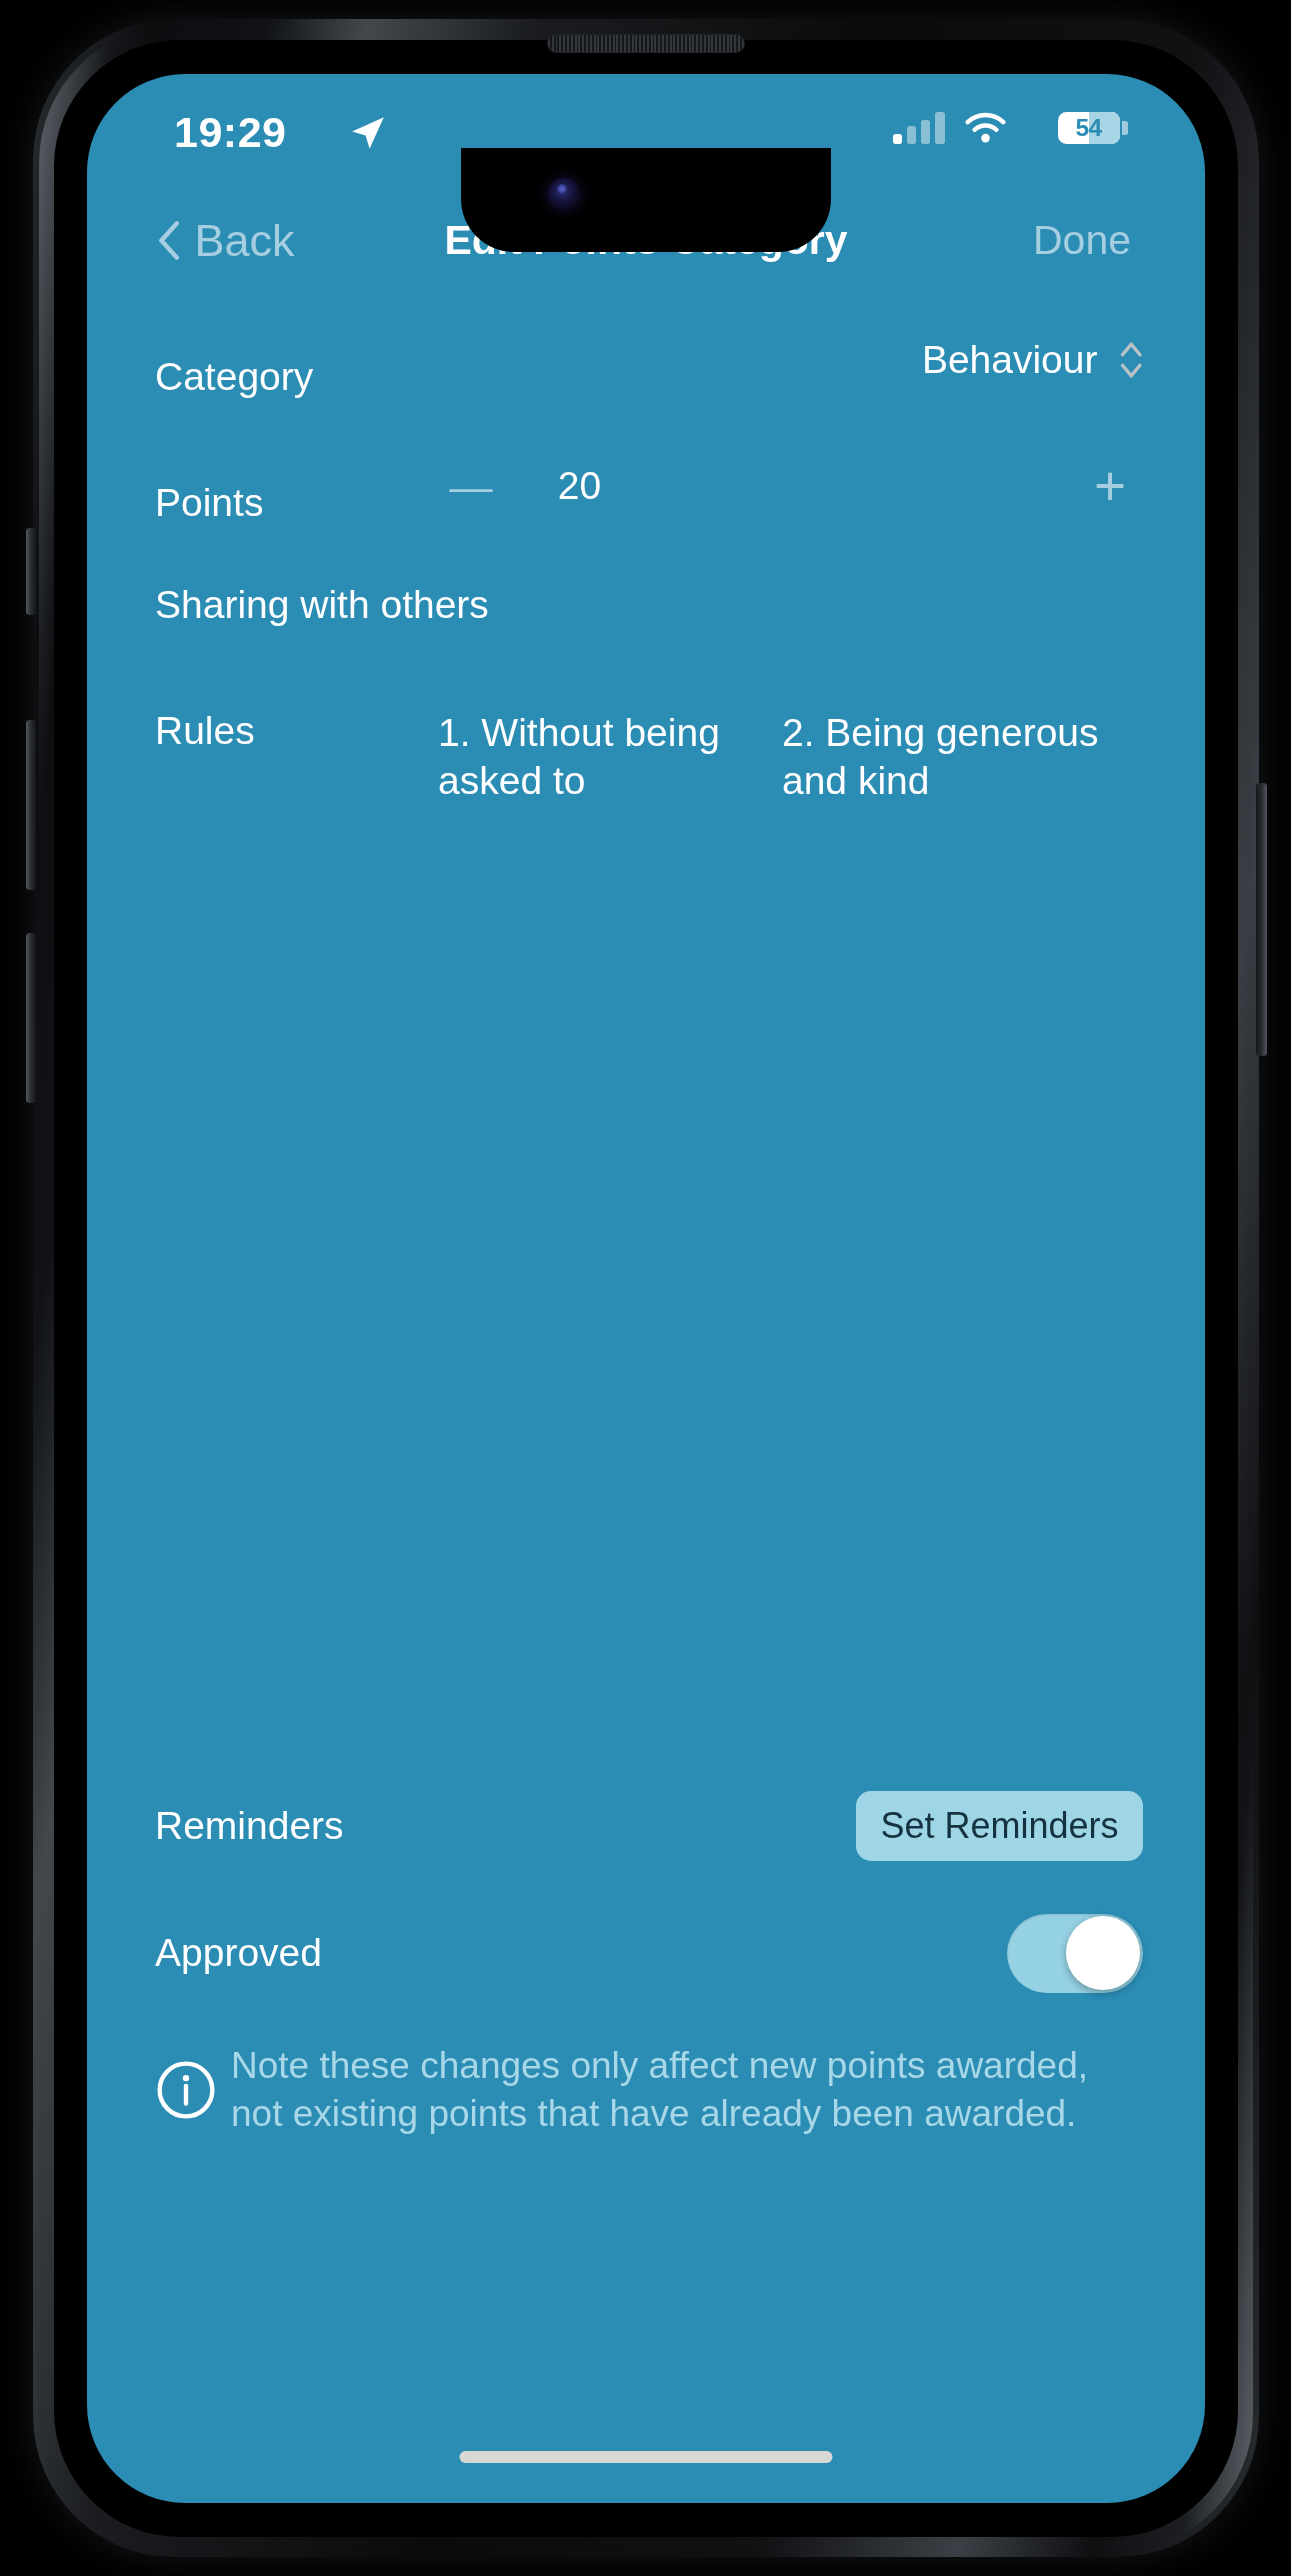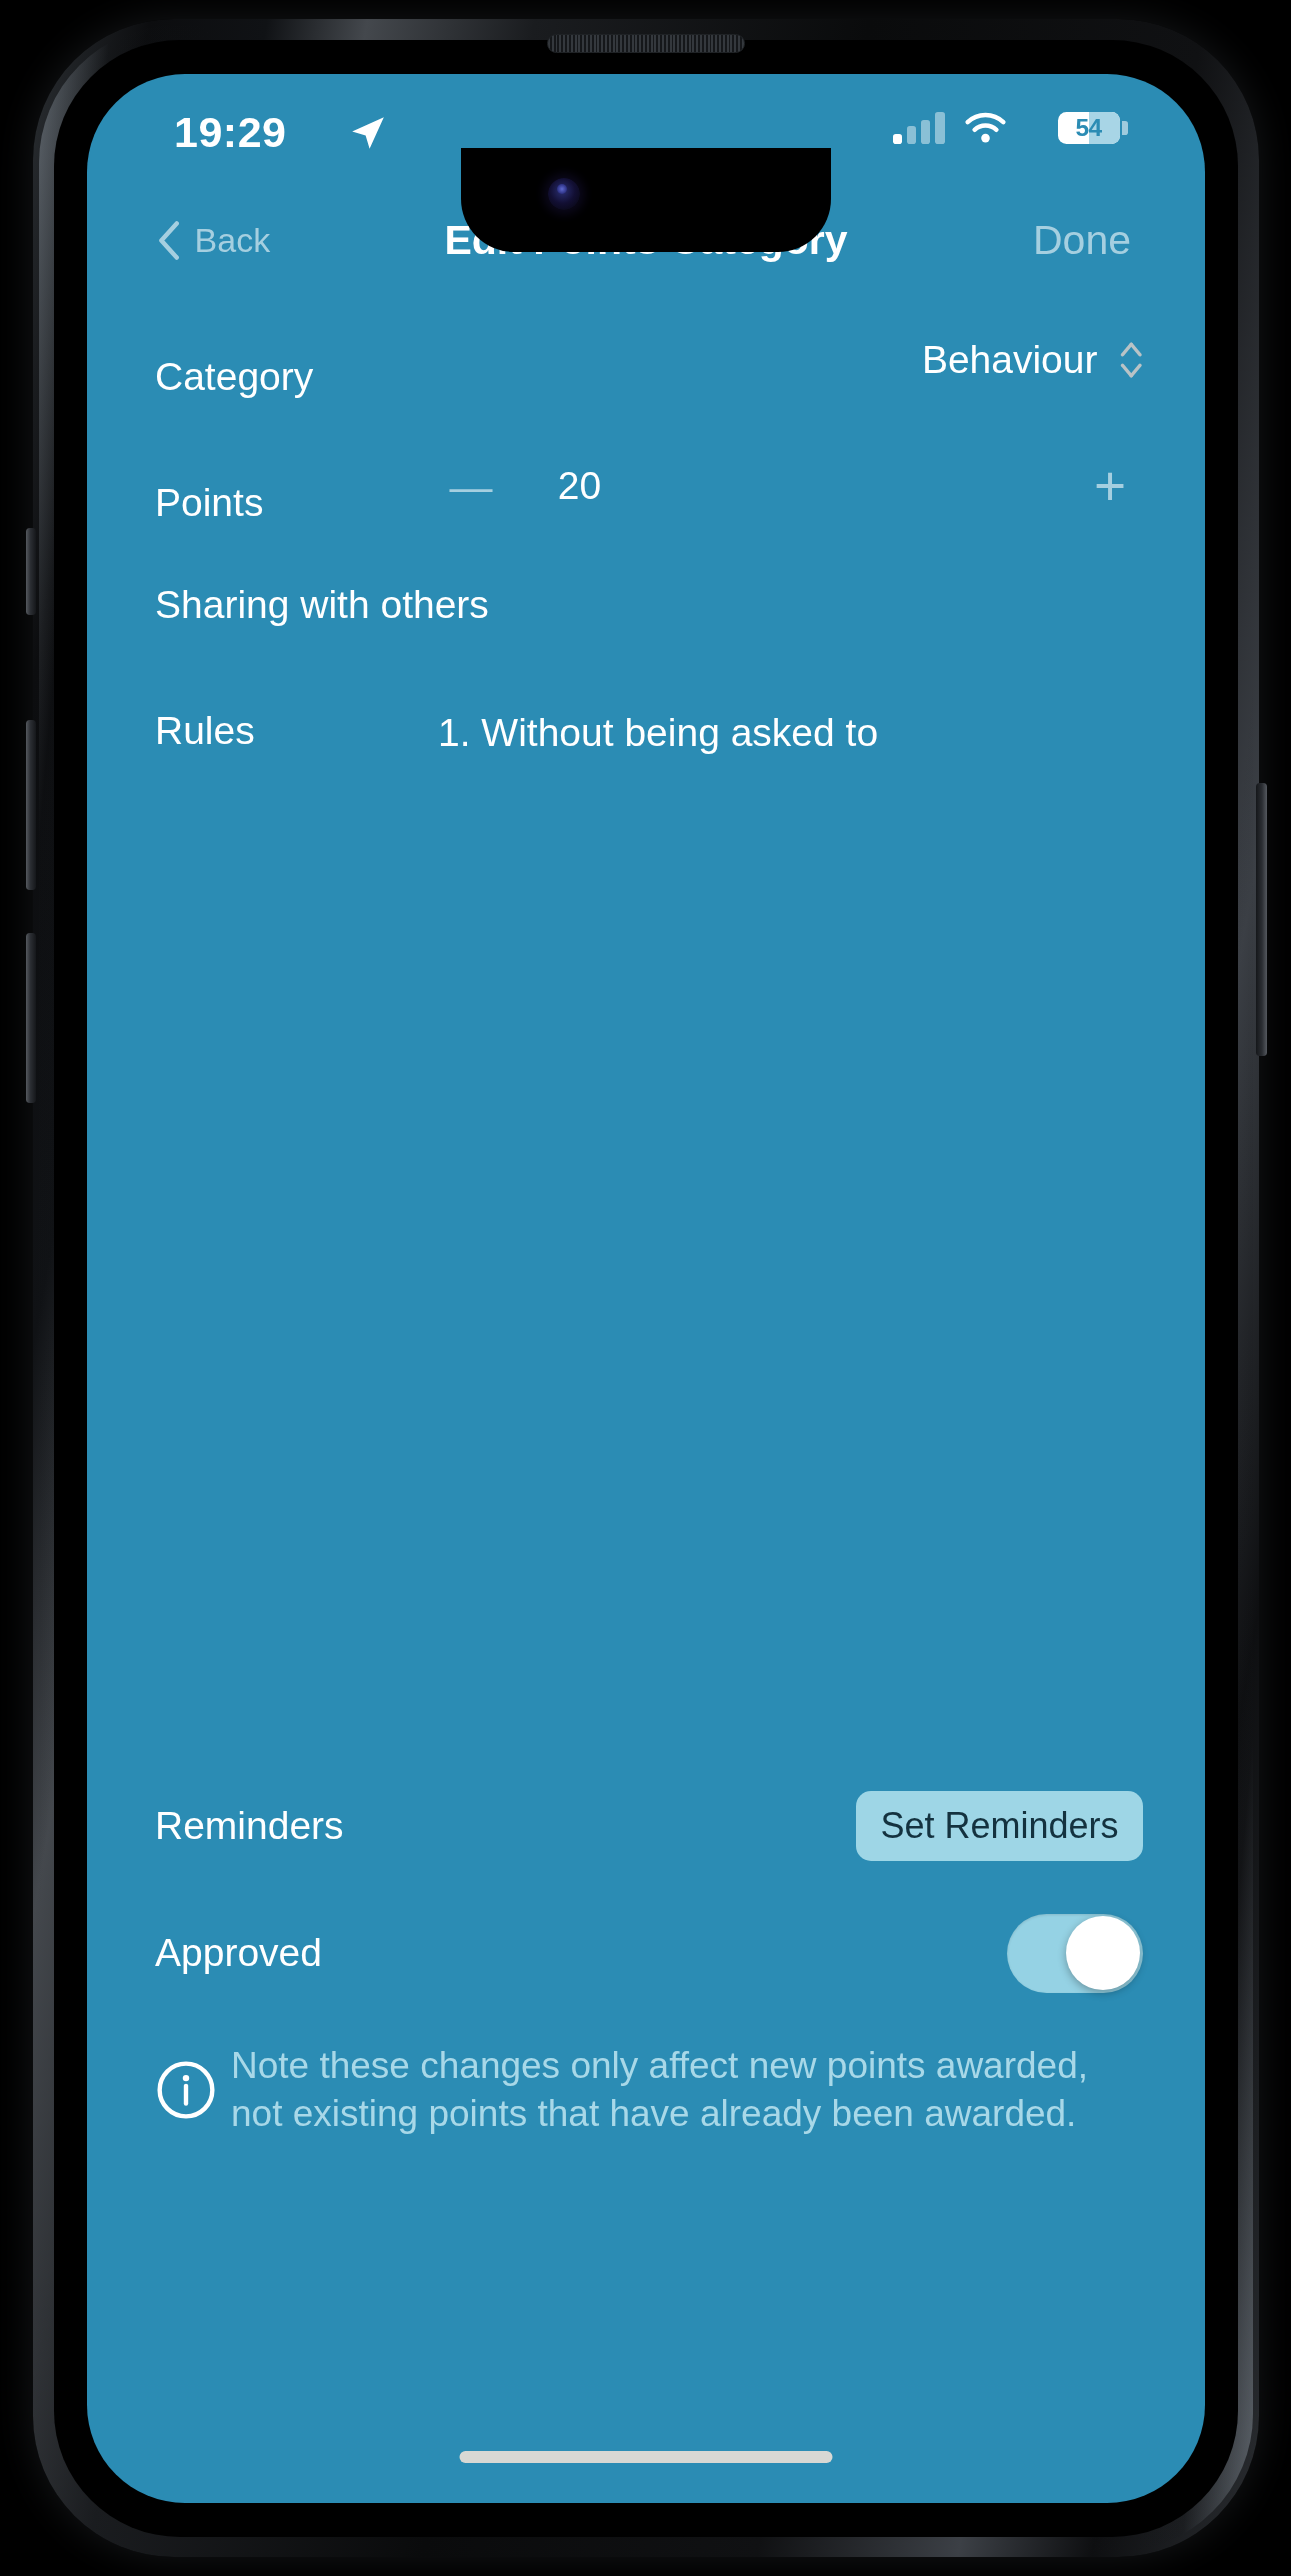--- a/index.html
+++ b/index.html
@@ -237,21 +237,21 @@
   .nav-back {
     position: absolute;
     left: 68px;
     display: flex;
     align-items: center;
     gap: 13.2px;
     cursor: pointer;
   }
   .nav-back-chevron { width: 26.4px; height: 41px; }
   .nav-back-label {
-    font-size: 34px;
+    font-size: 45px;
     color: #a5cfe0;
     font-weight: 400;
   }
   .nav-title {
     position: absolute;
     left: 0; right: 0;
     text-align: center;
     font-size: 41px;
     font-weight: 700;
     color: #ffffff;
@@ -508,20 +508,21 @@
       </div>
 
       <div class="row">
         <div class="row-value">Sharing with others</div>
       </div>
 
       <div class="row">
         <div class="row-label">Rules</div>
         <div class="rules-list">
           <div class="rule-line">1. Without being asked to</div>
+          <div class="rule-line">2. Being generous and kind</div>
         </div>
       </div>
 
       <div class="bottom-group">
 
         <div class="row row-reminders">
           <div class="row-label" style="padding-top:0;">Reminders</div>
           <button class="set-reminders-btn">Set Reminders</button>
         </div>
 

